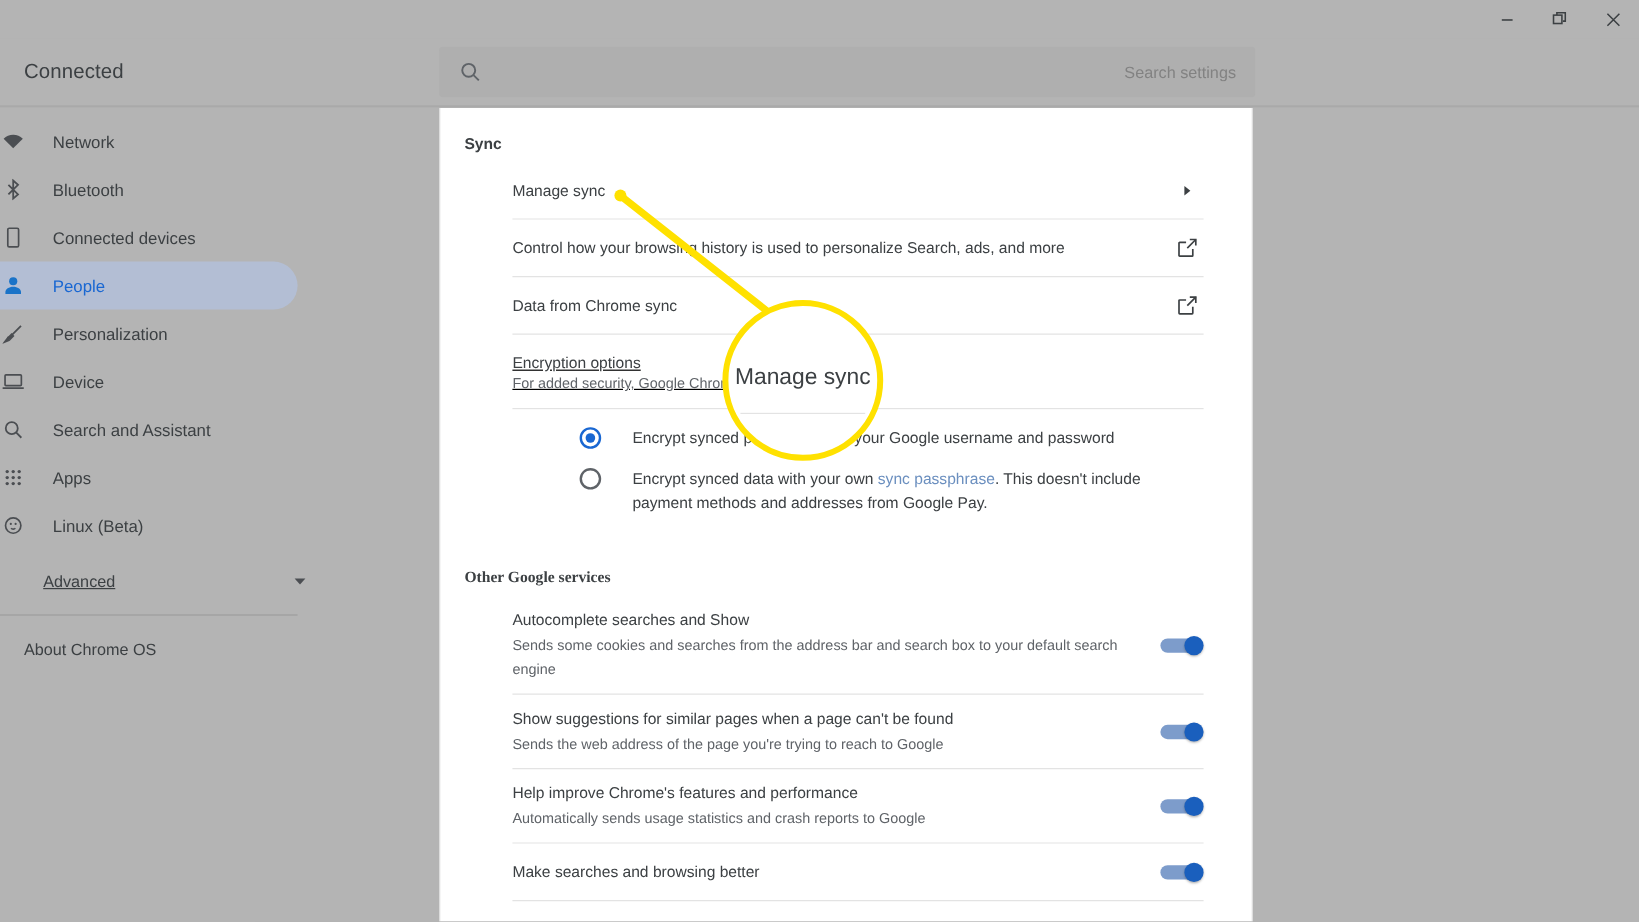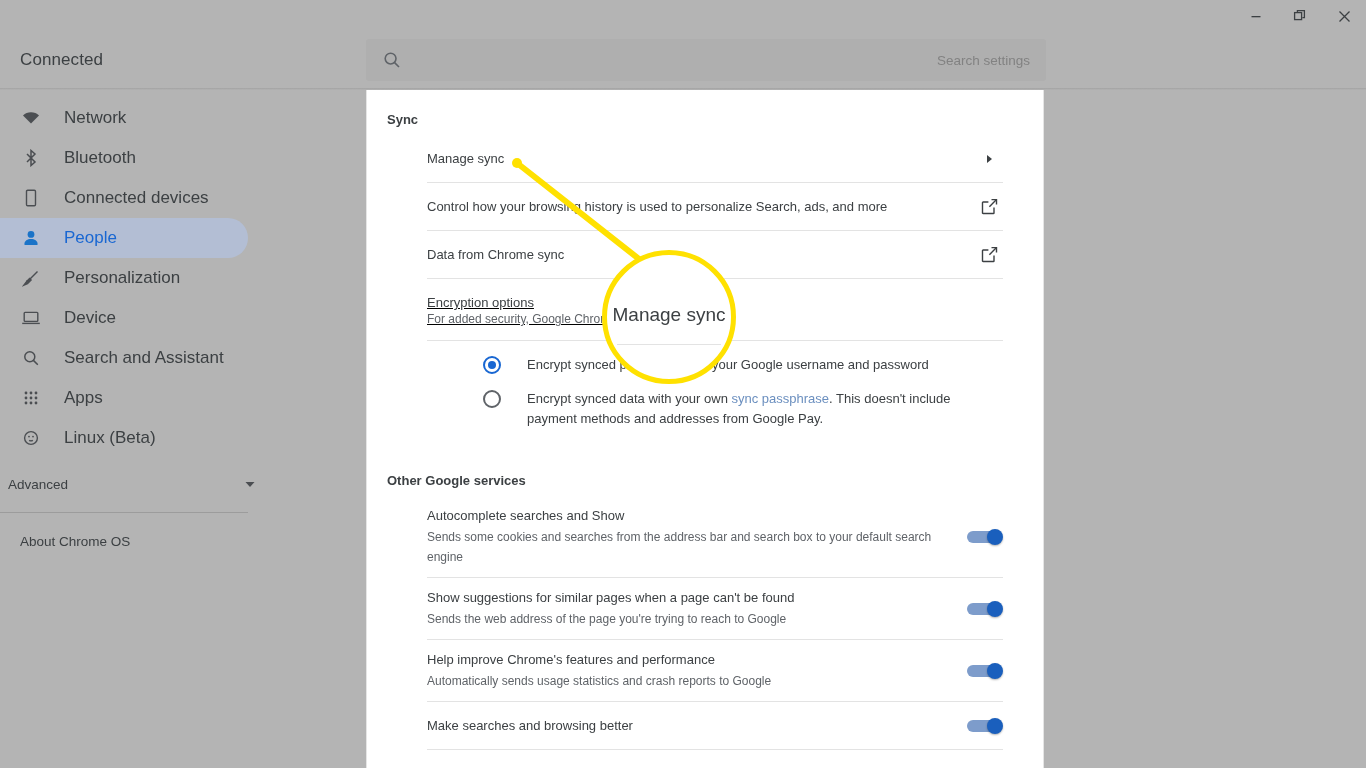--- a/index.html
+++ b/index.html
@@ -60,37 +60,37 @@
   }
 
   
   .sidebar {
     position:absolute; top:90px; left:0; width:285px; height:678px;
     background:#b4b4b4;
     padding-top:8px;
   }
   .nav-item {
     height:40px; display:flex; align-items:center;
-    padding-left:20px; margin-right:37px;
+    margin-right:37px;
     border-radius:0 20px 20px 0;
-    color:#3c4043; font-size:17px;
+    color:#3c4043; font-size:14px;
   }
   .nav-item .nicon {
     width:22px; height:22px; margin-right:22px;
     display:flex; align-items:center; justify-content:center;
     color:#4b4e52;
   }
   .nav-item.selected { background:#b3bed4; color:#1967d2; }
   .nav-item.selected .nicon { color:#1a73c8; }
 
   .nav-advanced {
     height:40px; display:flex; align-items:center;
-    padding-left:8px; padding-right:28px;
+    padding-left:36px; padding-right:28px;
     margin-top:6px;
-    color:#3c4043; font-size:13.5px;
+    color:#3c4043; font-size:13.5px;text-decoration:underline;
   }
   .nav-advanced .lbl { flex:1; }
   .nav-advanced .caret { color:#4b4e52; display:flex; }
 
   .nav-sep {
     height:1px; background:rgba(0,0,0,.13);
     margin:8px 37px 8px 0;
   }
   .nav-about {
     height:40px; display:flex; align-items:center;
@@ -395,21 +395,21 @@
       </div>
 
       <div class="radio-row">
         <div class="radio"></div>
         <div class="radio-lbl">
           <span>Encrypt synced data with your own </span><span class="lnk">sync passphrase</span><span>. This doesn't include payment methods and addresses from Google Pay.</span>
         </div>
       </div>
     </div>
 
-    <div class="section-title" style="padding-top:44px;">Other Google services</div>
+    <div class="section-title" style="padding-top:44px;font-family:Liberation Serif, serif;">Other Google services</div>
 
     <div class="rows">
 
       <div class="row">
         <div class="texts">
           <div class="r-title">Autocomplete searches and Show</div>
           <div class="r-sub">Sends some cookies and searches from the address bar and search box to your default search engine</div>
         </div>
         <div class="toggle">
           <div class="track"></div>

